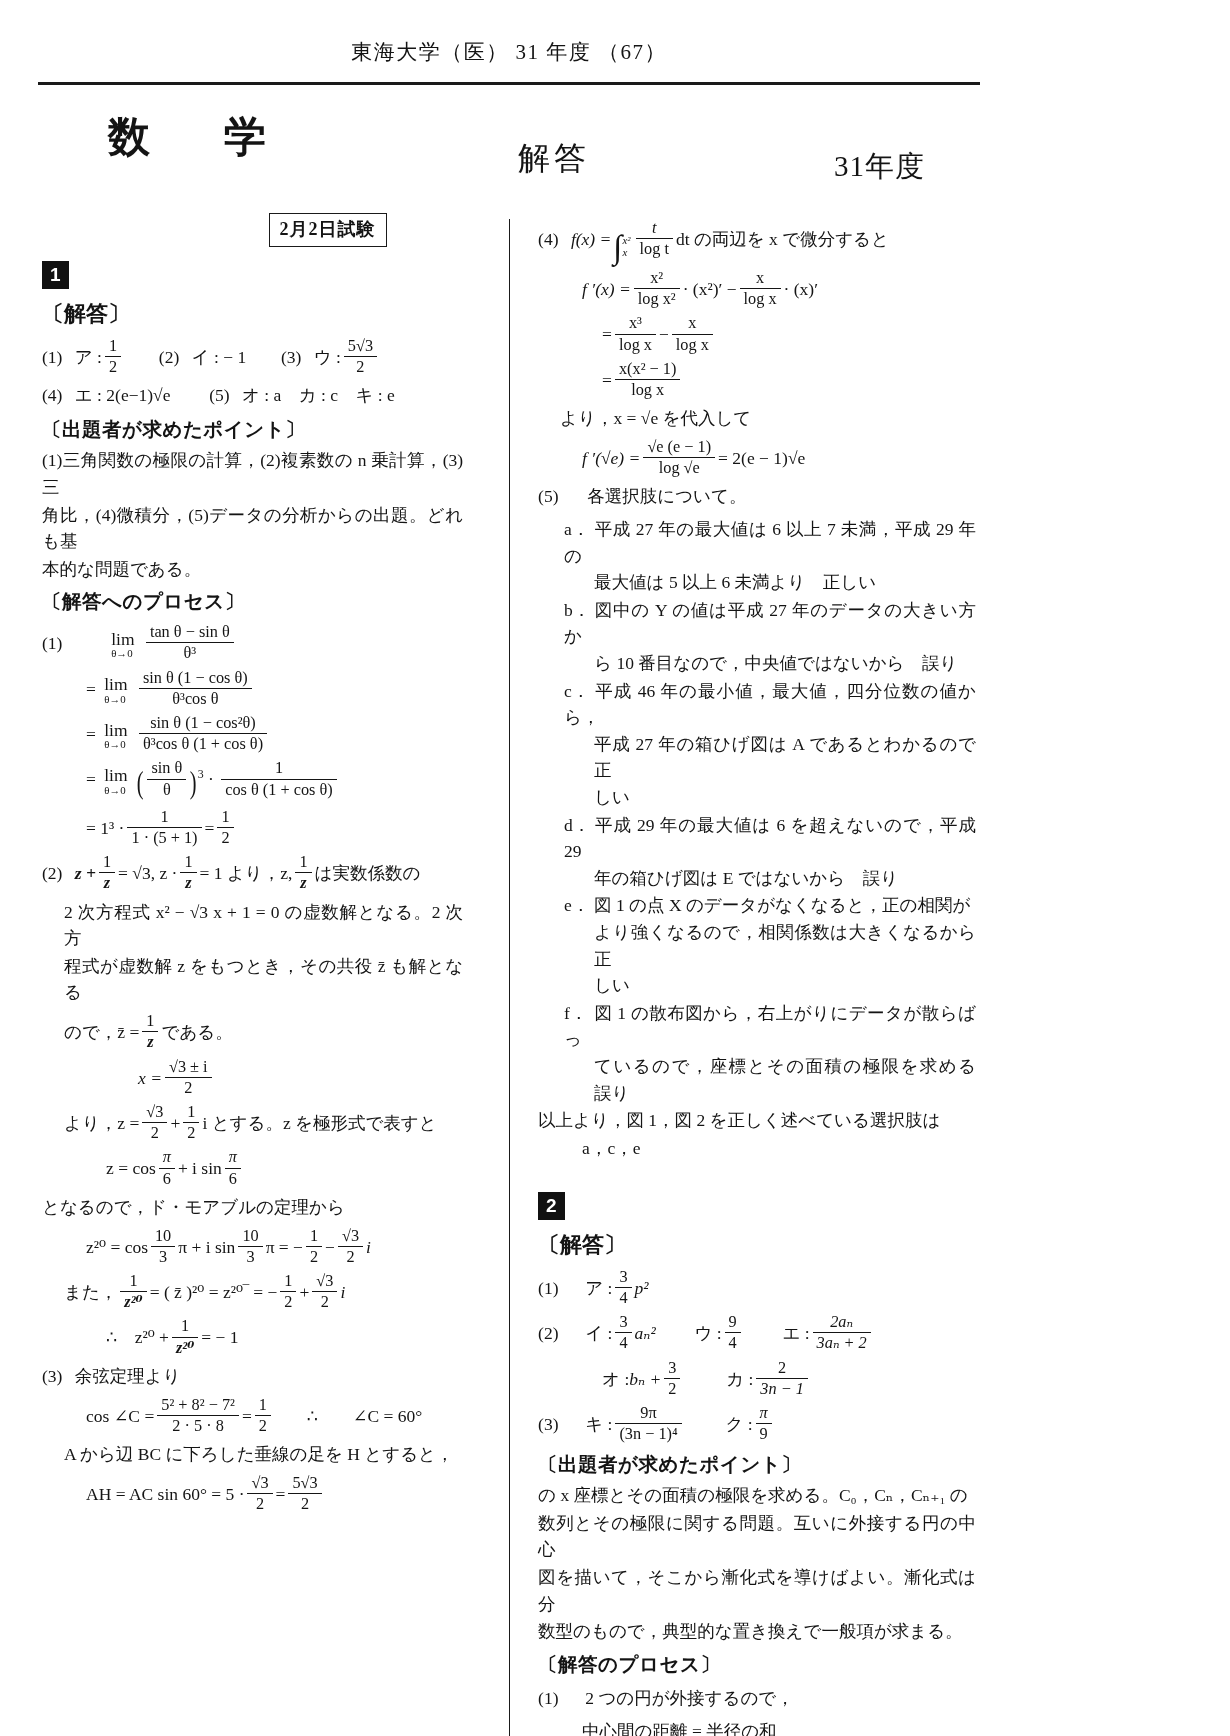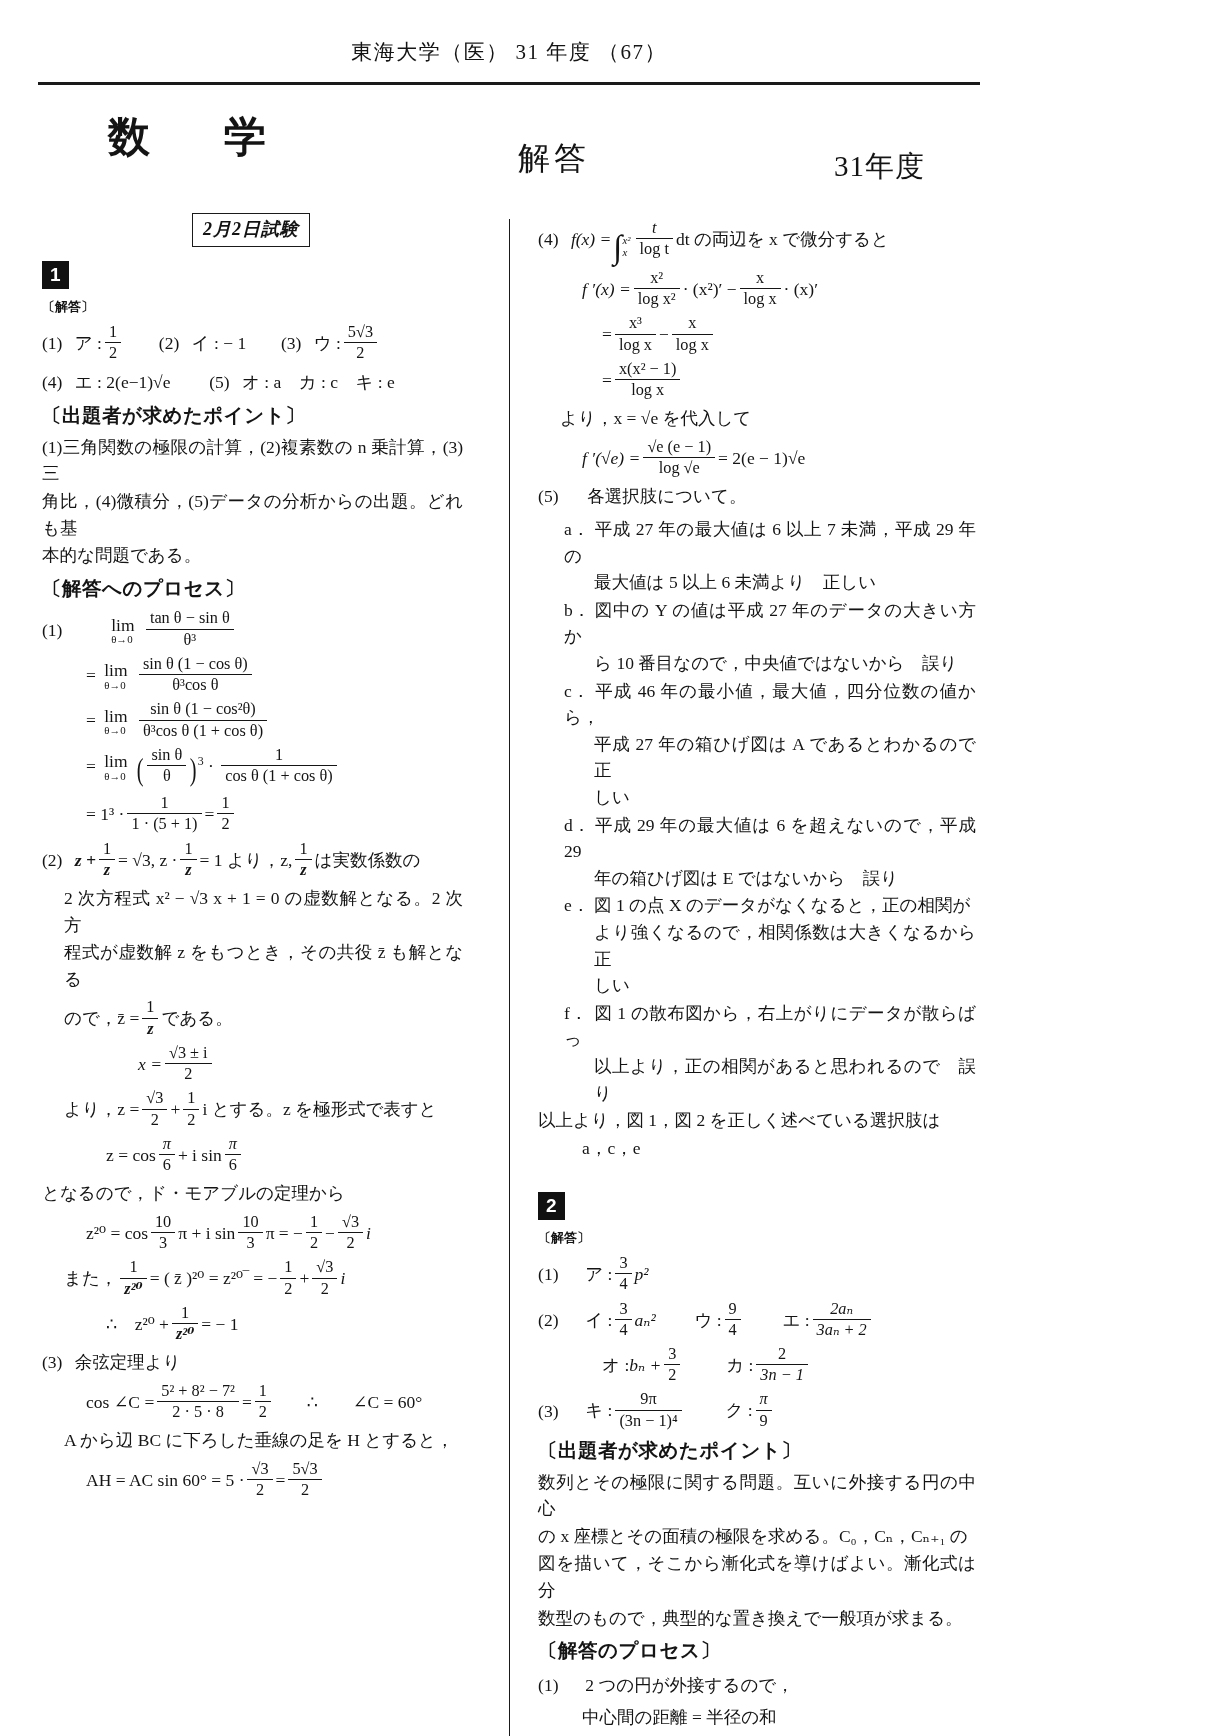--- a/index.html
+++ b/index.html
@@ -111,21 +111,21 @@
   }
   .sec-head {
     font-weight: bold;
     font-size: 19.5px;
     letter-spacing: 0.5px;
     margin: 5px 0 3px 0;
     font-family: "Liberation Sans", sans-serif;
   }
   .sec-head-s {
     font-weight: 600;
-    font-size: 13px;
+    font-size: 22px;
     margin: 4px 0 2px 0;
   }
   .para {
     margin: 1px 0 1px 0;
     text-align: justify;
   }
   .row {
     margin: 6px 0;
     display: block;
   }
@@ -193,21 +193,21 @@
   <div class="title-band">
     <div class="subject-title">数　学</div>
     <div class="answers-title">解答</div>
     <div class="year-title">31年度</div>
   </div>
 
   <div class="columns">
 
     <div class="col col-left">
 
-      <div style="text-align:left;font-style:italic;">
+      <div style="text-align:center;">
         <span class="exam-date">2月2日試験</span>
       </div>
 
       <div class="qnum">1</div>
 
       <div class="sec-head-s">〔解答〕</div>
 
       
       <div class="row">
         <span class="lbl">(1)</span>
@@ -363,21 +363,21 @@
           <span style="display:inline-block;width:30px">d．</span><span>平成 29 年の最大値は 6 を超えないので，平成 29</span>
           <div style="margin-left:30px">年の箱ひげ図は E ではないから　誤り</div>
         </div>
         <div class="para" style="margin-left:26px">
           <span style="display:inline-block;width:30px">e．</span><span>図 1 の点 X のデータがなくなると，正の相関が</span>
           <div style="margin-left:30px">より強くなるので，相関係数は大きくなるから　正</div>
           <div style="margin-left:30px">しい</div>
         </div>
         <div class="para" style="margin-left:26px">
           <span style="display:inline-block;width:30px">f．</span><span>図 1 の散布図から，右上がりにデータが散らばっ</span>
-          <div style="margin-left:30px">以上より，正の相関があると思われるので　誤り</div>
+          <div style="margin-left:30px">ているので，座標とその面積の極限を求める　誤り</div>
         </div>
       </div>
 
       <div class="para">以上より，図 1，図 2 を正しく述べている選択肢は</div>
       <div class="para indent2">a，c，e</div>
 
       <div class="biggap"></div>
 
       
       <div class="qnum">2</div>
@@ -407,22 +407,22 @@
 
       <div class="row">
         <span class="lbl">(3)</span>
         <span style="display:inline-block;width:10px"></span>
         <span>キ :</span><span class="frac"><span class="num">9π</span><span class="den">(3n − 1)⁴</span></span>
         <span style="display:inline-block;width:32px"></span>
         <span>ク :</span><span class="frac"><span class="num it">π</span><span class="den">9</span></span>
       </div>
 
       <div class="sec-head">〔出題者が求めたポイント〕</div>
+      <div class="para">の x 座標とその面積の極限を求める。C₀，Cₙ，Cₙ₊₁ の</div>
       <div class="para">数列とその極限に関する問題。互いに外接する円の中心</div>
-      <div class="para">の x 座標とその面積の極限を求める。C₀，Cₙ，Cₙ₊₁ の</div>
       <div class="para">図を描いて，そこから漸化式を導けばよい。漸化式は分</div>
       <div class="para">数型のもので，典型的な置き換えで一般項が求まる。</div>
 
       <div class="sec-head">〔解答のプロセス〕</div>
 
       <div class="row">
         <span class="lbl">(1)</span>
         <span style="display:inline-block;width:10px"></span>
         <span>2 つの円が外接するので，</span>
       </div>

